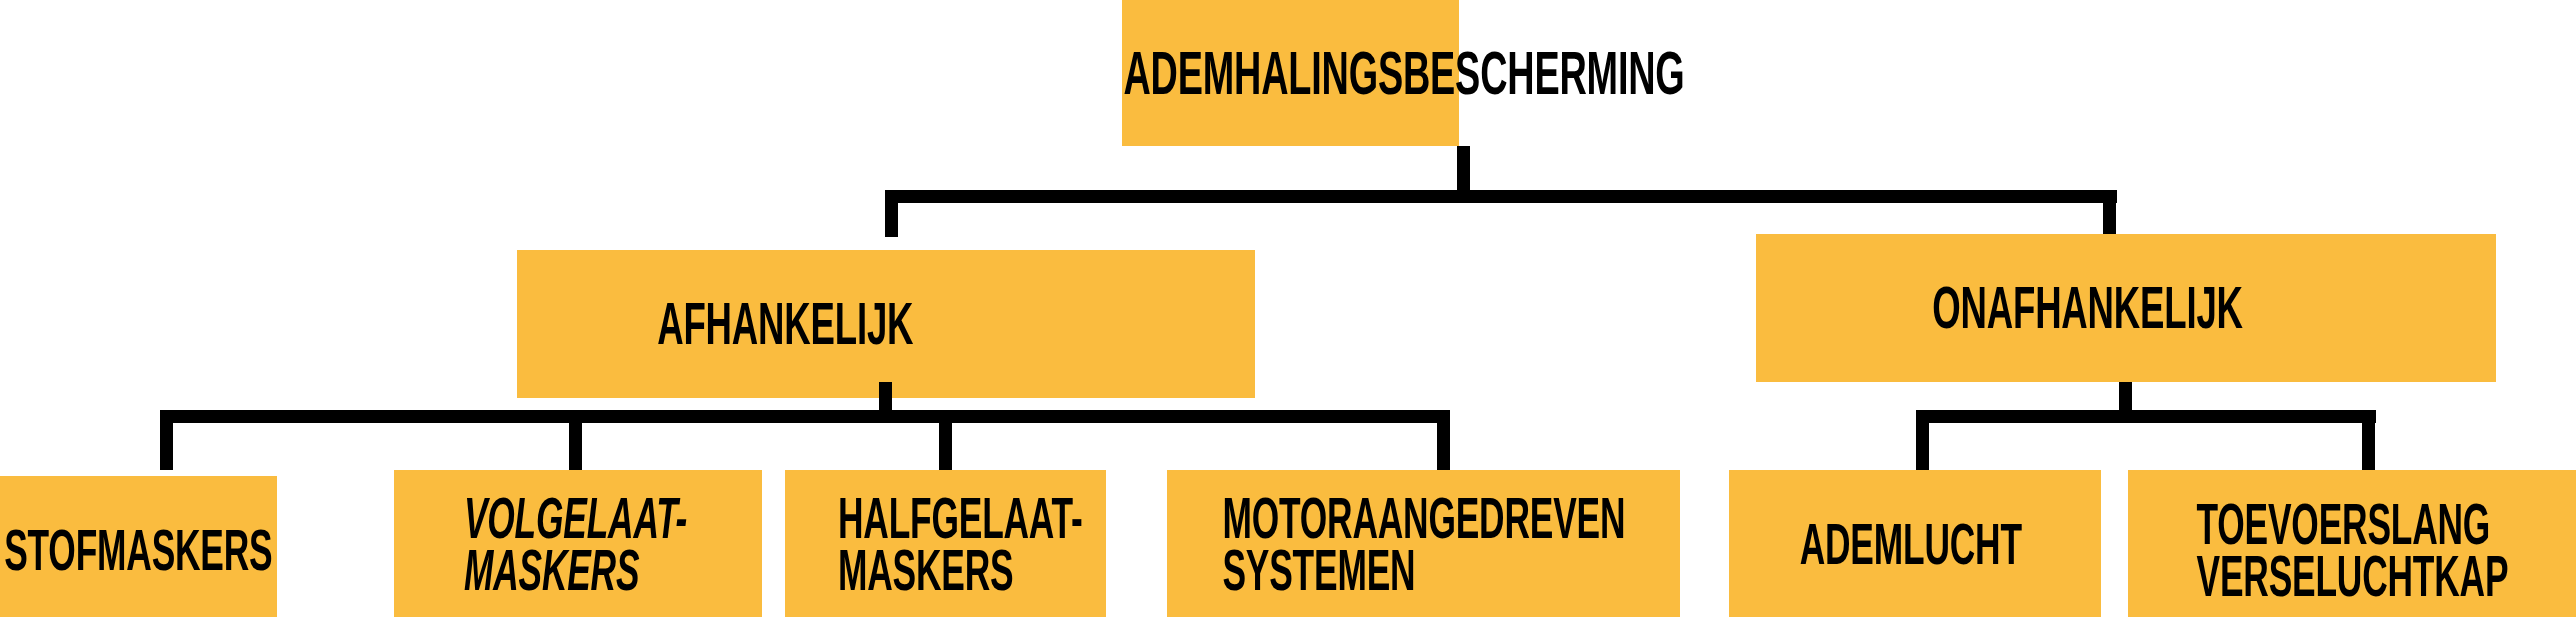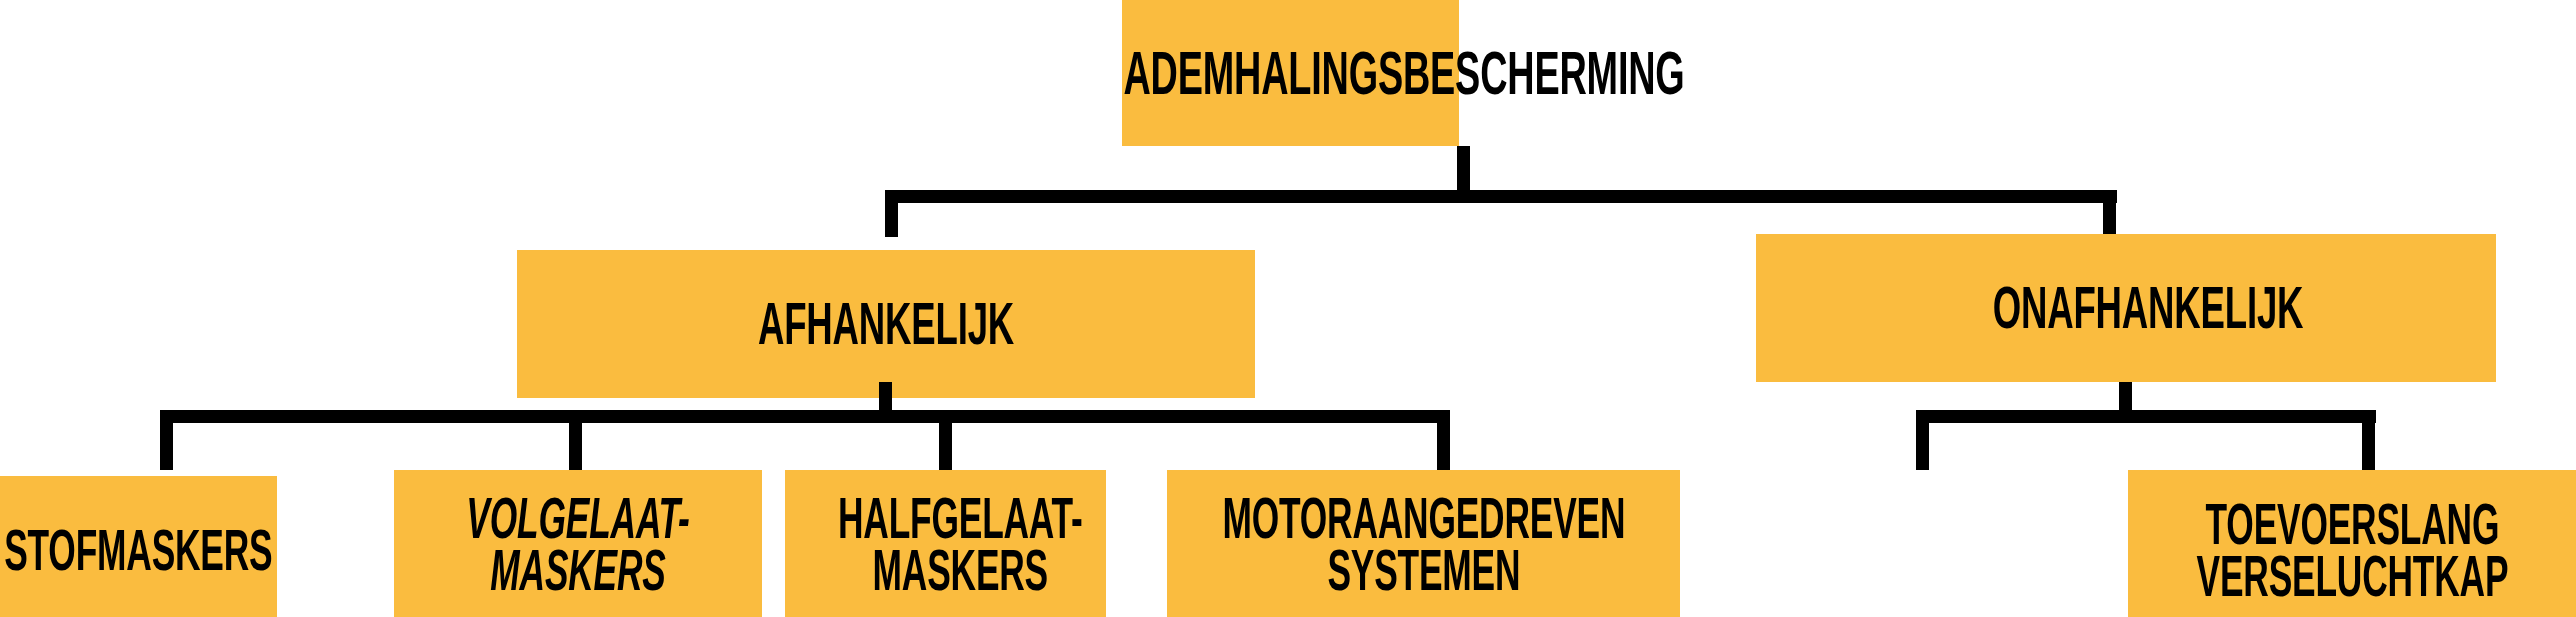--- a/index.html
+++ b/index.html
@@ -15,21 +15,20 @@
     overflow: hidden;
     font-family: "Liberation Sans", "DejaVu Sans", sans-serif;
   }
   .node {
     position: absolute;
     background: #FABC3F;
     display: flex;
     align-items: center;
     justify-content: center;
     box-sizing: border-box;
-    text-align: center;
   }
   .node .label {
     color: #000000;
     font-weight: 700;
     line-height: 0.92;
     letter-spacing: -0.3px;
     text-transform: uppercase;
     transform: scaleX(0.62);
     transform-origin: center center;
     white-space: pre-line;
@@ -92,20 +91,23 @@
   <div class="node leaf two" style="left:785px; top:470px; width:321px; height:148px;padding-left:30px;">
     <span class="label">HALFGELAAT-
 MASKERS</span>
   </div>
 
   <div class="node leaf two" style="left:1167px; top:470px; width:513px; height:148px;">
     <span class="label">MOTORAANGEDREVEN
 SYSTEMEN</span>
   </div>
 
+  <div class="node leaf" style="left:1729px; top:470px; width:372px; height:148px;">
+    <span class="label">ADEMLUCHT</span>
+  </div>
 
   <div class="node leaf two" style="left:2128px; top:470px; width:448px; height:160px;">
     <span class="label">TOEVOERSLANG
 VERSELUCHTKAP</span>
   </div>
 
 </div>
 
 
 </body></html>

